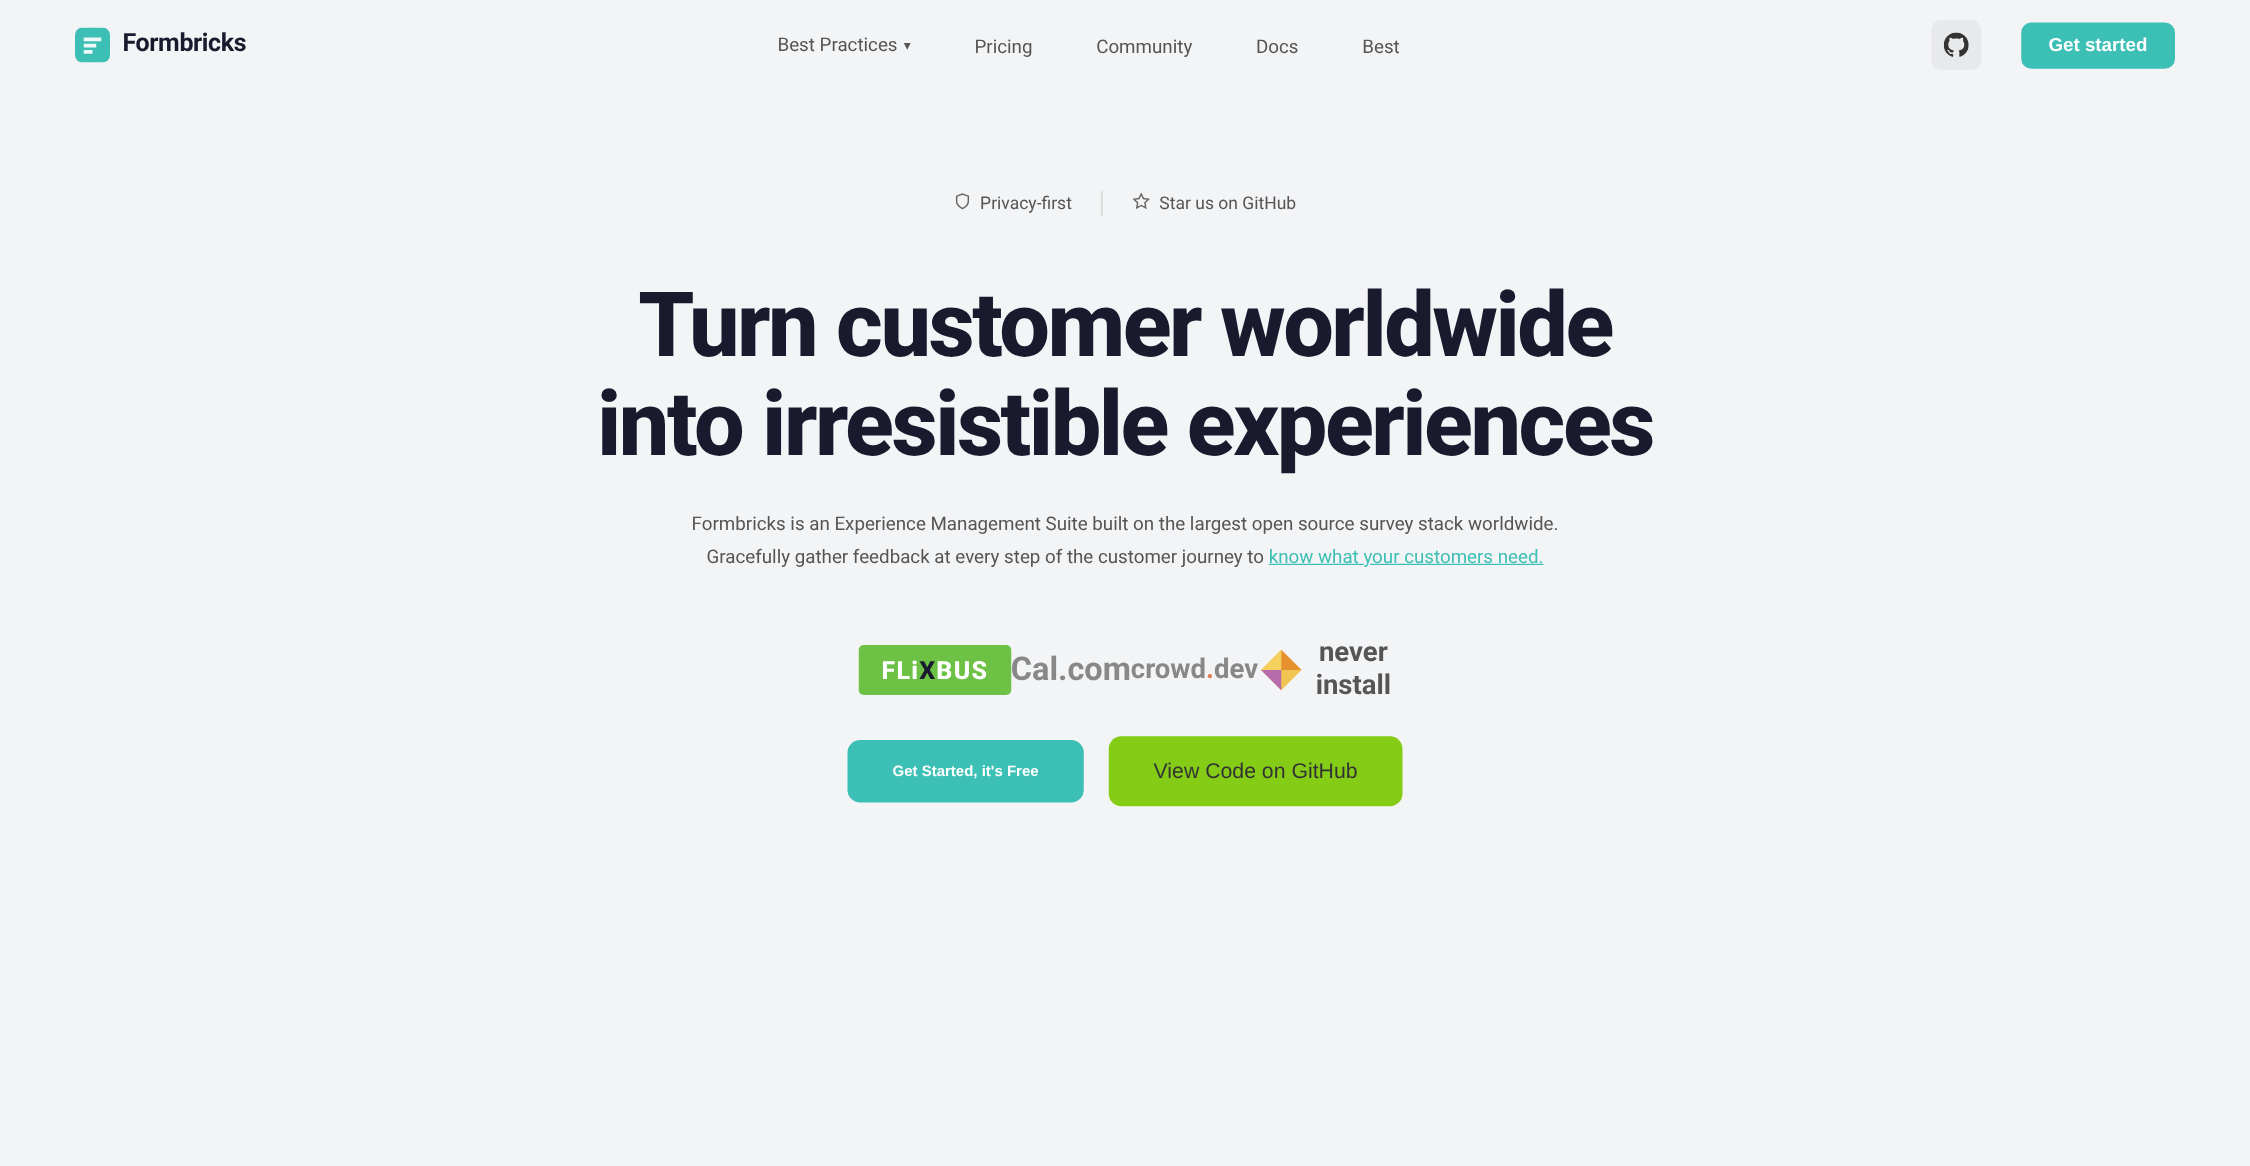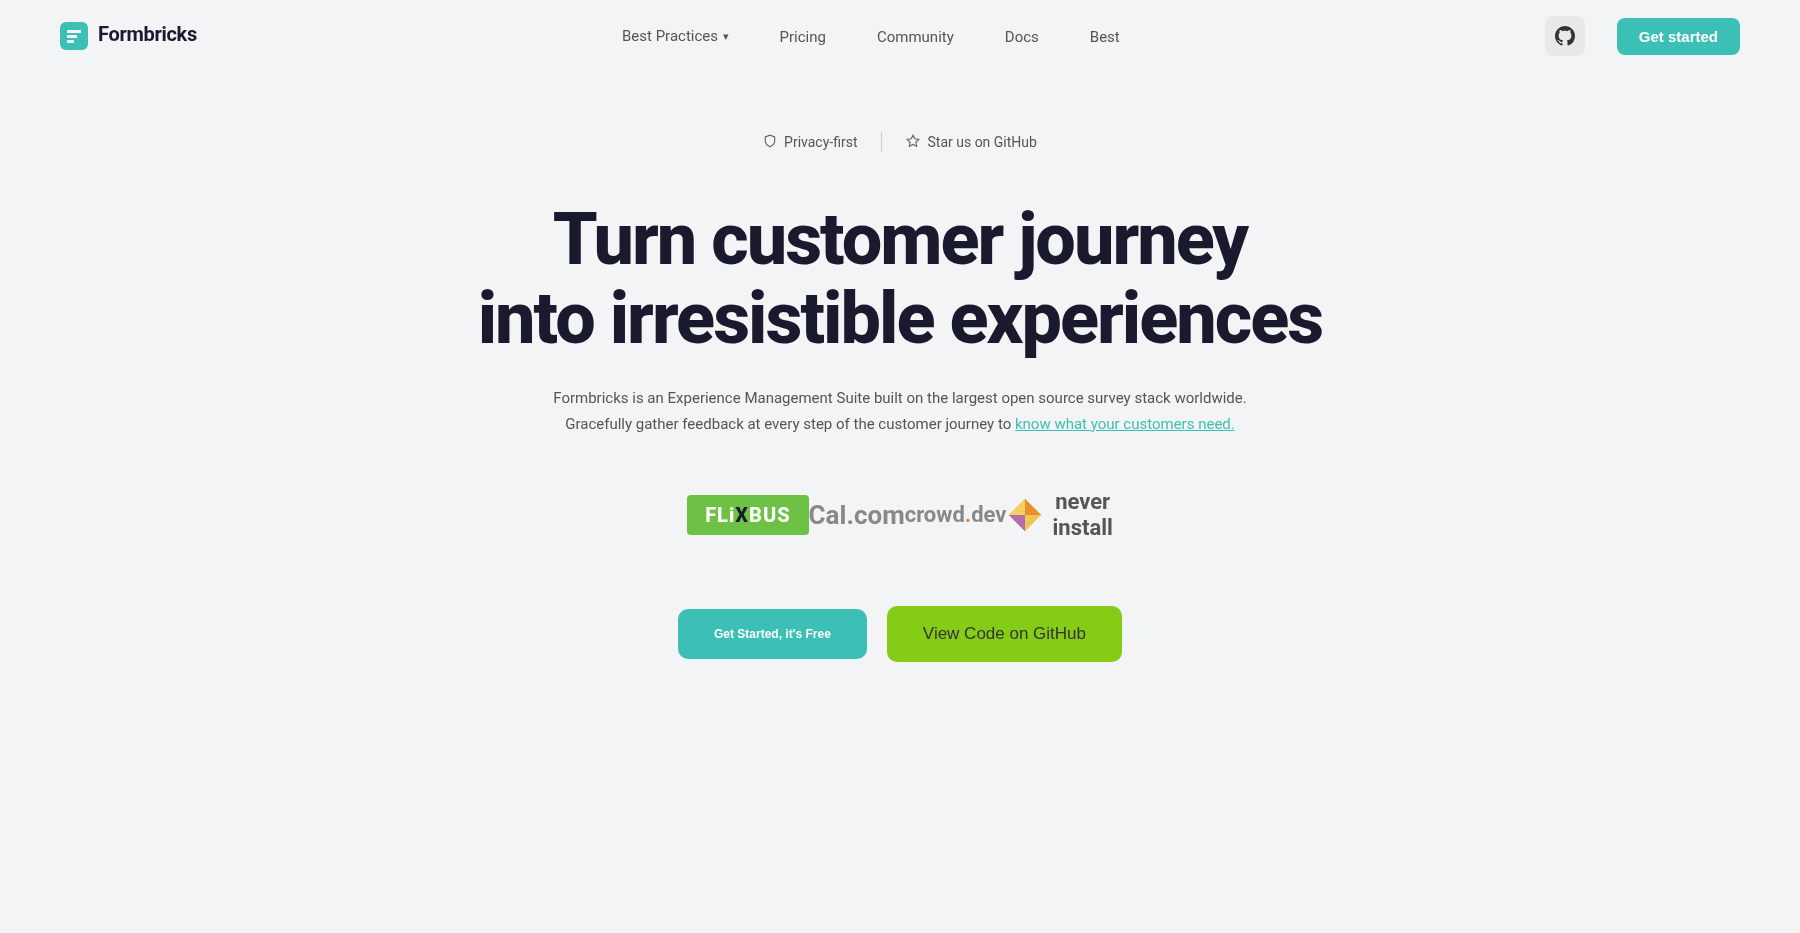--- a/index.html
+++ b/index.html
@@ -116,20 +116,21 @@
       padding: 60px 20px 80px;
       max-width: 1000px;
       margin: 0 auto;
     }
 
     .hero-badges {
       display: flex;
       align-items: center;
       gap: 24px;
       margin-bottom: 48px;
+      margin-top: 21px;
     }
 
     .hero-badge {
       display: flex;
       align-items: center;
       gap: 7px;
       font-size: 14px;
       color: #555;
     }
 
@@ -164,21 +165,21 @@
     .hero-subtitle a {
       color: #3cbfb4;
       text-decoration: underline;
     }
 
     
     .logos-row {
       display: flex;
       align-items: center;
       justify-content: center;
-      margin-bottom: 66px;
+      margin-bottom: 28px;
       flex-wrap: wrap;
     }
 
     .logo-flixbus {
       background-color: #6dc145;
       color: white;
       font-size: 20px;
       font-weight: 800;
       padding: 8px 18px;
       border-radius: 4px;
@@ -314,21 +315,21 @@
       <span class="badge-icon">
         <svg width="14" height="14" viewBox="0 0 24 24" fill="none" stroke="#666" stroke-width="2">
           <polygon points="12 2 15.09 8.26 22 9.27 17 14.14 18.18 21.02 12 17.77 5.82 21.02 7 14.14 2 9.27 8.91 8.26 12 2"></polygon>
         </svg>
       </span>
       <span>Star us on GitHub</span>
     </div>
   </div>
 
   <h1 class="hero-title">
-    <span>Turn customer journey</span><br>
+    <span>Turn customer worldwide</span><br>
     <span>into irresistible experiences</span>
   </h1>
 
   <p class="hero-subtitle">
     <span>Formbricks is an Experience Management Suite built on the largest open source survey stack worldwide. Gracefully gather feedback at every step of the customer journey to</span>
     <a href="#">know what your customers need.</a>
   </p>
 
   <div class="logos-row">
     <div class="logo-flixbus">

